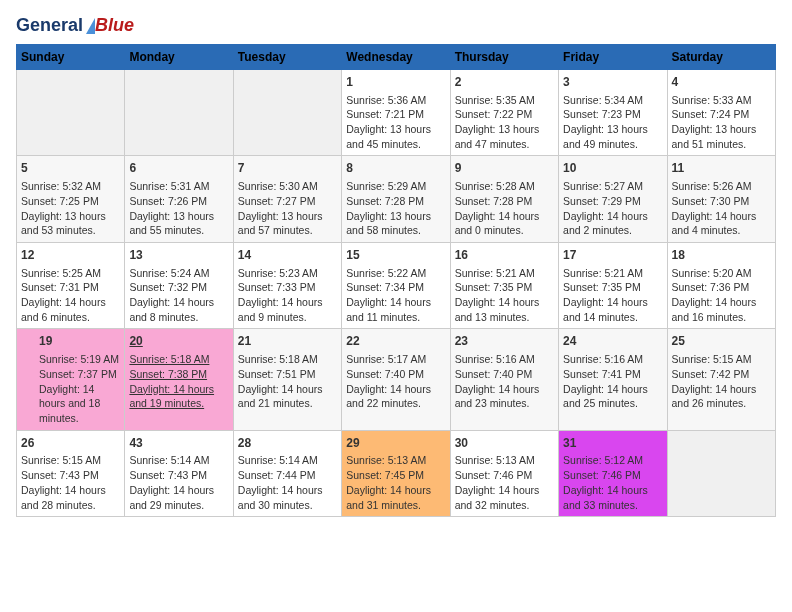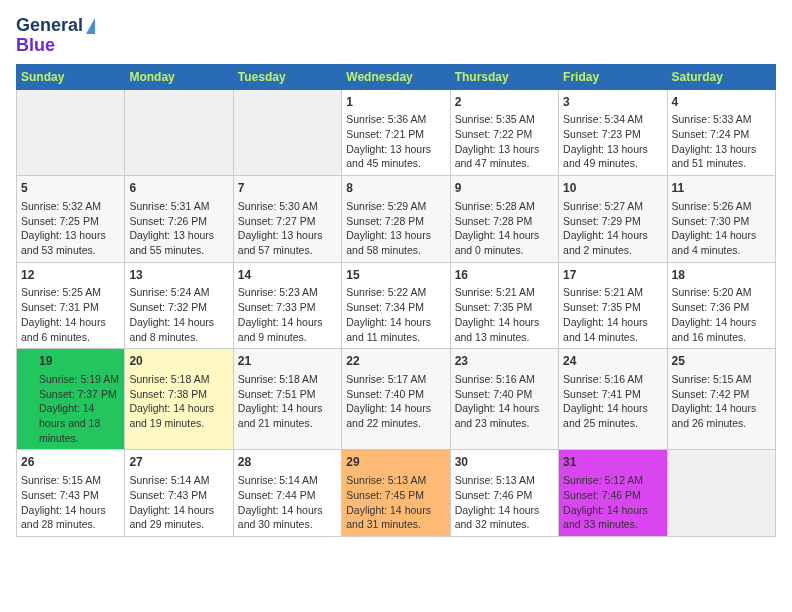--- a/index.html
+++ b/index.html
@@ -38,21 +38,21 @@
       font-size: 15px;
       color: #333;
     }
     table {
       width: 100%;
       border-collapse: collapse;
       table-layout: fixed;
     }
     th {
       background-color: #2a6bb5;
-      color: #bef264;
+      color: #000000;
       font-size: 12px;
       font-weight: bold;
       padding: 5px 4px;
       text-align: left;
       border: 1px solid #2a6bb5;
     }
     td {
       border: 1px solid #ccc;
       vertical-align: top;
       padding: 4px;
@@ -75,26 +75,26 @@
     }
     tr:nth-child(odd) td:not(.empty) {
       background: #fff;
     }
   </style>
 </head>
 <body>
 
 <div class="header">
   <div class="logo">
-    <div style="display:flex; flex-direction:column; align-items:flex-start;">
+    <div style="display:flex; flex-direction:row; align-items:flex-start;">
       <div style="display:flex; align-items:center;">
         <span class="logo-text">General</span>
         <div style="width:0; height:0; border-left:9px solid transparent; border-bottom:16px solid #4a90d9; margin-left:3px; margin-bottom:0;"></div>
       </div>
-      <span class="logo-text" style="color:#6d28d9;">Blue</span>
+      <span class="logo-text" style="color:#b91c1c;font-style:italic;">Blue</span>
     </div>
   </div>
   <div class="title-block">
     <div class="month-title"></div>
     <div class="location"></div>
   </div>
 </div>
 
 <table>
   <thead>
@@ -256,29 +256,29 @@
         <td style="background: rgb(255, 255, 255);">
           <div class="cell-content">
             <span class="day-number">18</span>
             <div>Sunrise: 5:20 AM</div>
             <div>Sunset: 7:36 PM</div>
             <div>Daylight: 14 hours and 16 minutes.</div>
           </div>
         </td>
       </tr>
       <tr>
-        <td style="background: #22c55e; padding-left: 22px;">
+        <td style="background: #f9a8d4; padding-left: 22px;">
           <div class="cell-content">
             <span class="day-number">19</span>
             <div>Sunrise: 5:19 AM</div>
             <div>Sunset: 7:37 PM</div>
             <div>Daylight: 14 hours and 18 minutes.</div>
           </div>
         </td>
-        <td style="background: #fef9c3;">
+        <td style="background: #f9a8d4; text-decoration: underline;">
           <div class="cell-content">
             <span class="day-number">20</span>
             <div>Sunrise: 5:18 AM</div>
             <div>Sunset: 7:38 PM</div>
             <div>Daylight: 14 hours and 19 minutes.</div>
           </div>
         </td>
         <td style="background: rgb(247, 247, 247);">
           <div class="cell-content">
             <span class="day-number">21</span>
@@ -324,21 +324,21 @@
         <td style="background: rgb(255, 255, 255);">
           <div class="cell-content">
             <span class="day-number">26</span>
             <div>Sunrise: 5:15 AM</div>
             <div>Sunset: 7:43 PM</div>
             <div>Daylight: 14 hours and 28 minutes.</div>
           </div>
         </td>
         <td style="background: rgb(255, 255, 255);">
           <div class="cell-content">
-            <span class="day-number">27</span>
+            <span class="day-number">43</span>
             <div>Sunrise: 5:14 AM</div>
             <div>Sunset: 7:43 PM</div>
             <div>Daylight: 14 hours and 29 minutes.</div>
           </div>
         </td>
         <td style="background: rgb(255, 255, 255);">
           <div class="cell-content">
             <span class="day-number">28</span>
             <div>Sunrise: 5:14 AM</div>
             <div>Sunset: 7:44 PM</div>

